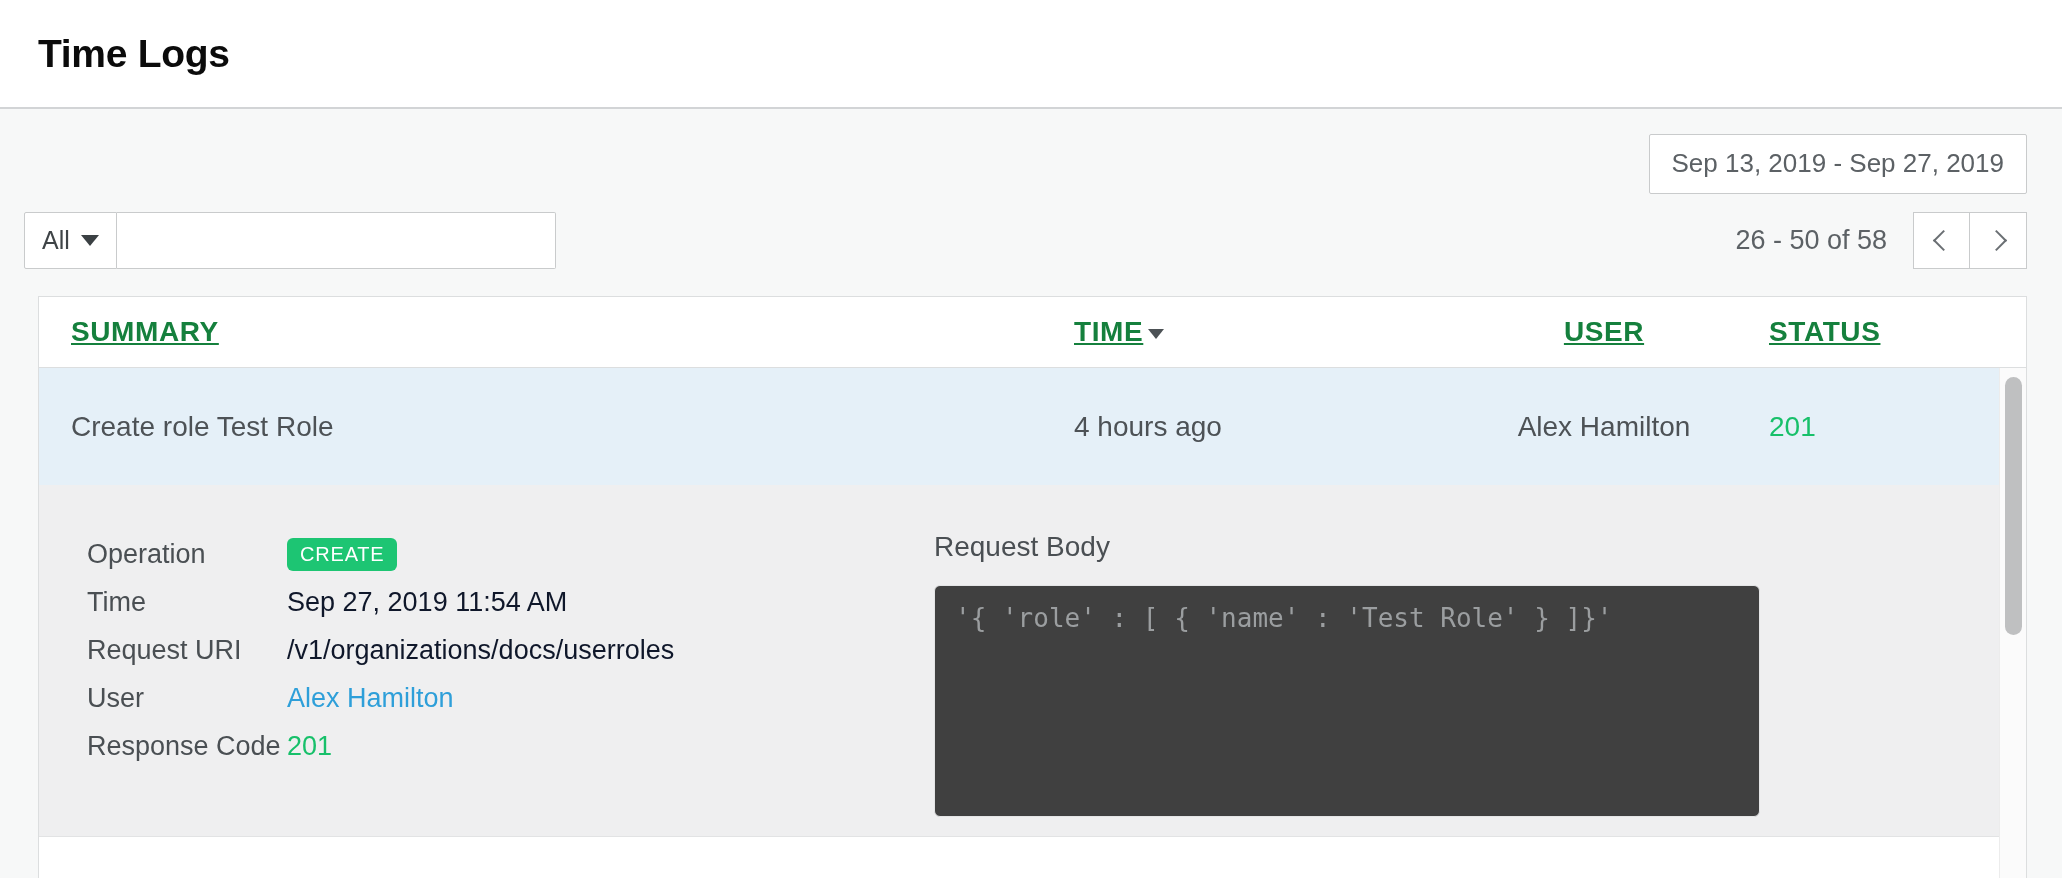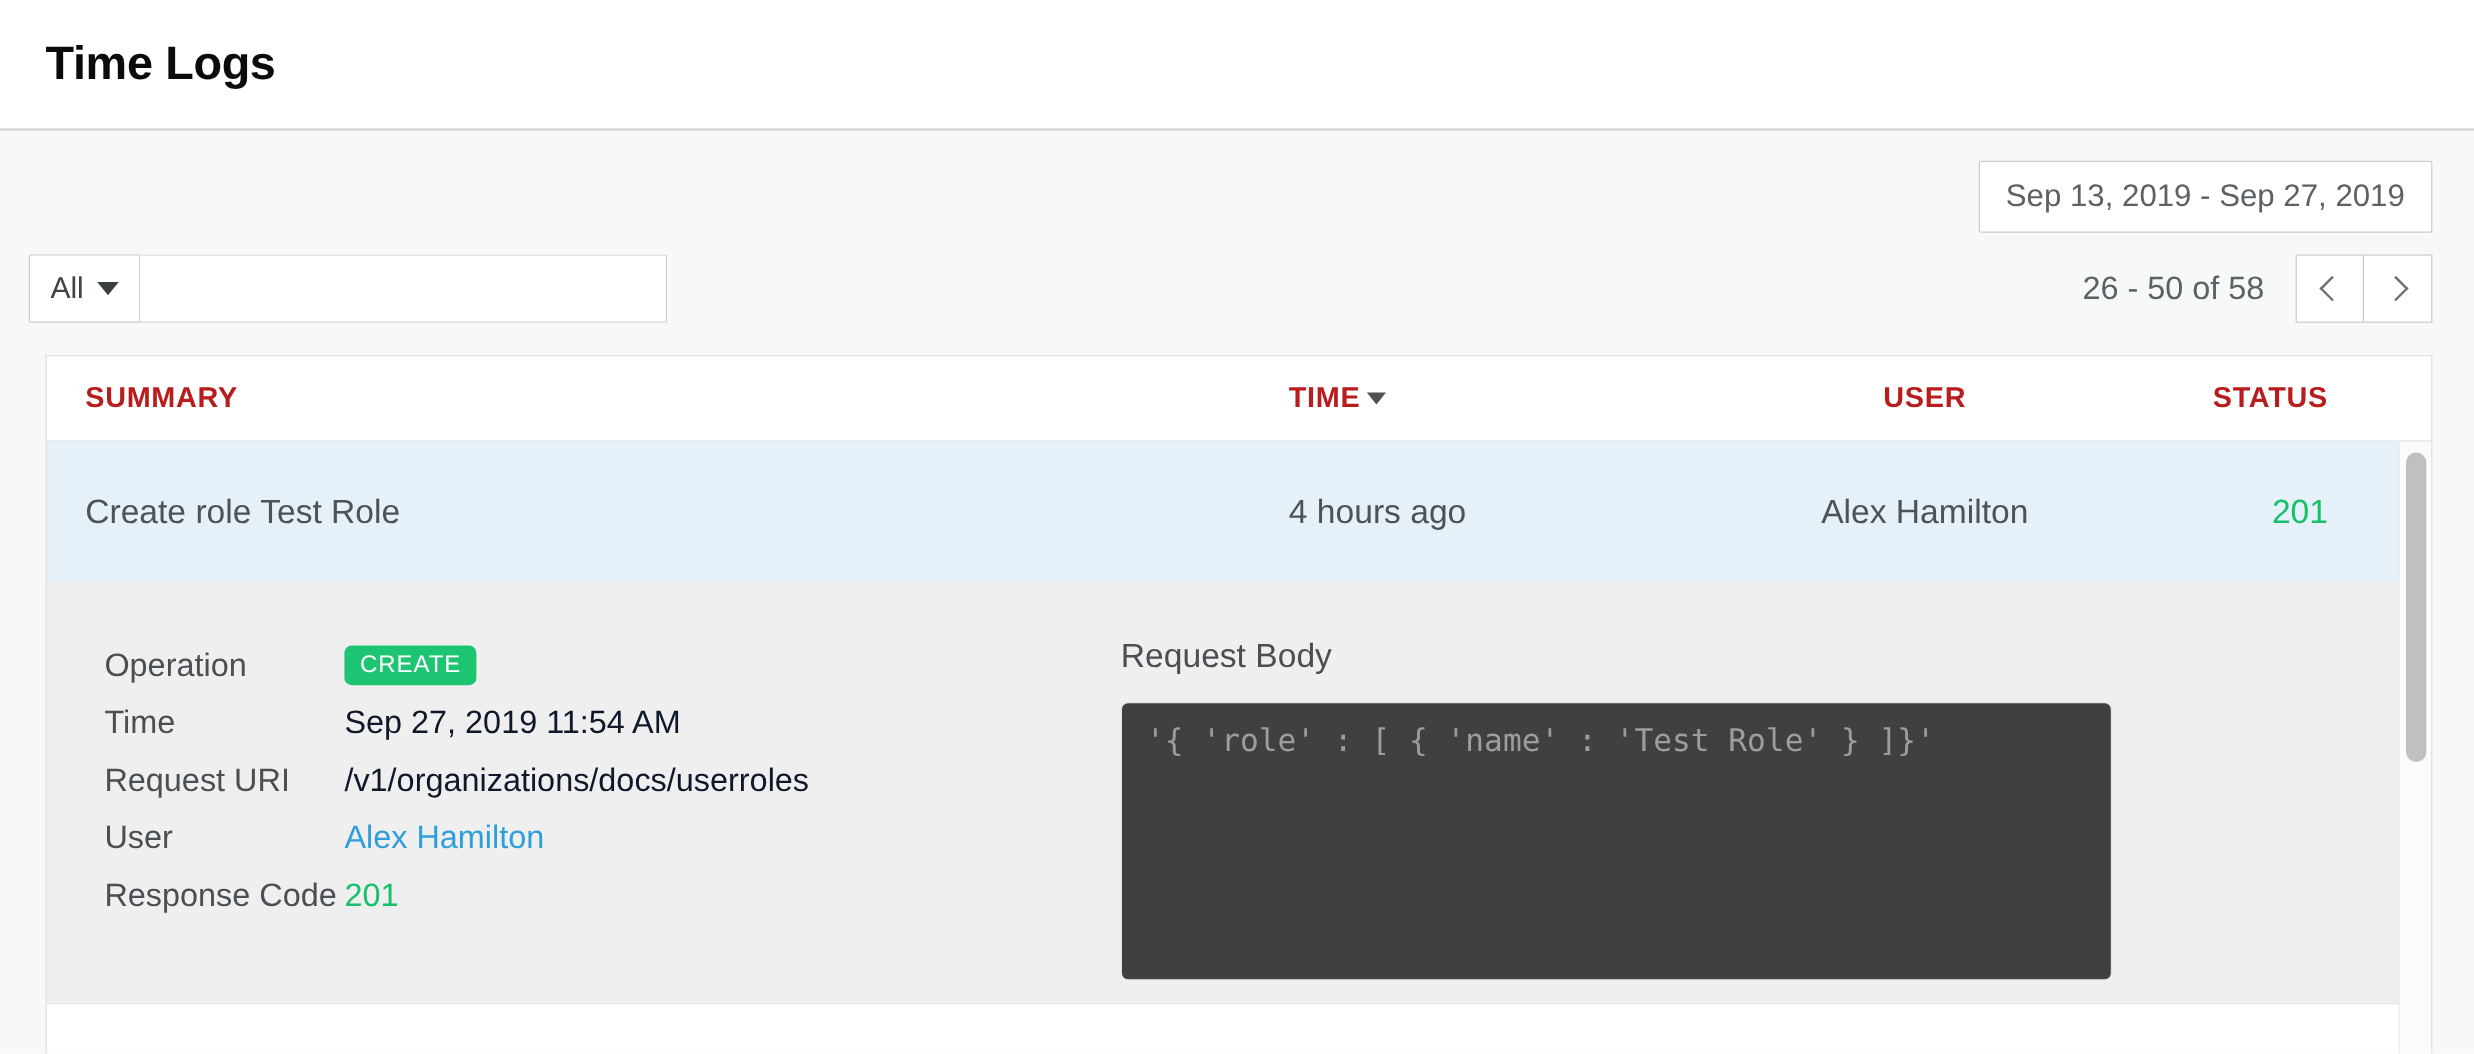--- a/index.html
+++ b/index.html
@@ -153,30 +153,31 @@
   }
   .table-head {
     display: flex;
     align-items: center;
     height: 71px;
     background: #ffffff;
     border-bottom: 1px solid #dcdedf;
     box-sizing: border-box;
   }
   .th {
-    font-size: 24px;
+    font-size: 28px;
     font-weight: bold;
-    color: #b91c1c;
+    color: #15803d;
     letter-spacing: 0.6px;
     box-sizing: border-box;
+    text-decoration: underline;
   }
   .col-summary { flex: 0 0 1010px; padding-left: 32px; }
   .col-time    { flex: 0 0 390px; text-align: left; padding-left: 25px;}
   .col-user    { flex: 0 0 330px; text-align: center; }
-  .col-status  { flex: 1 1 auto;  text-align: right; padding-right: 86px; }
+  .col-status  { flex: 1 1 auto;  padding-right: 86px; }
   .sort-caret {
     display: inline-block;
     width: 0; height: 0;
     border-left: 8px solid transparent;
     border-right: 8px solid transparent;
     border-top: 10px solid #4c5155;
     margin-left: 5px;
     vertical-align: 2px;
   }
 

